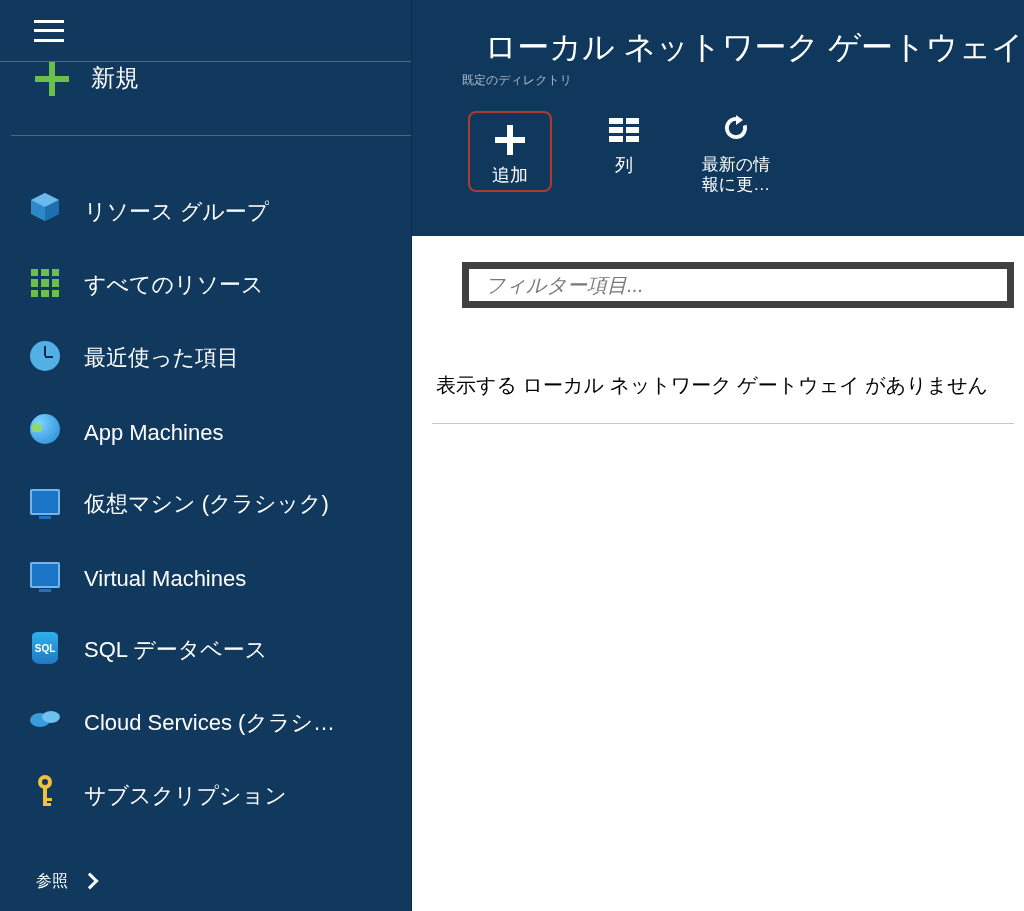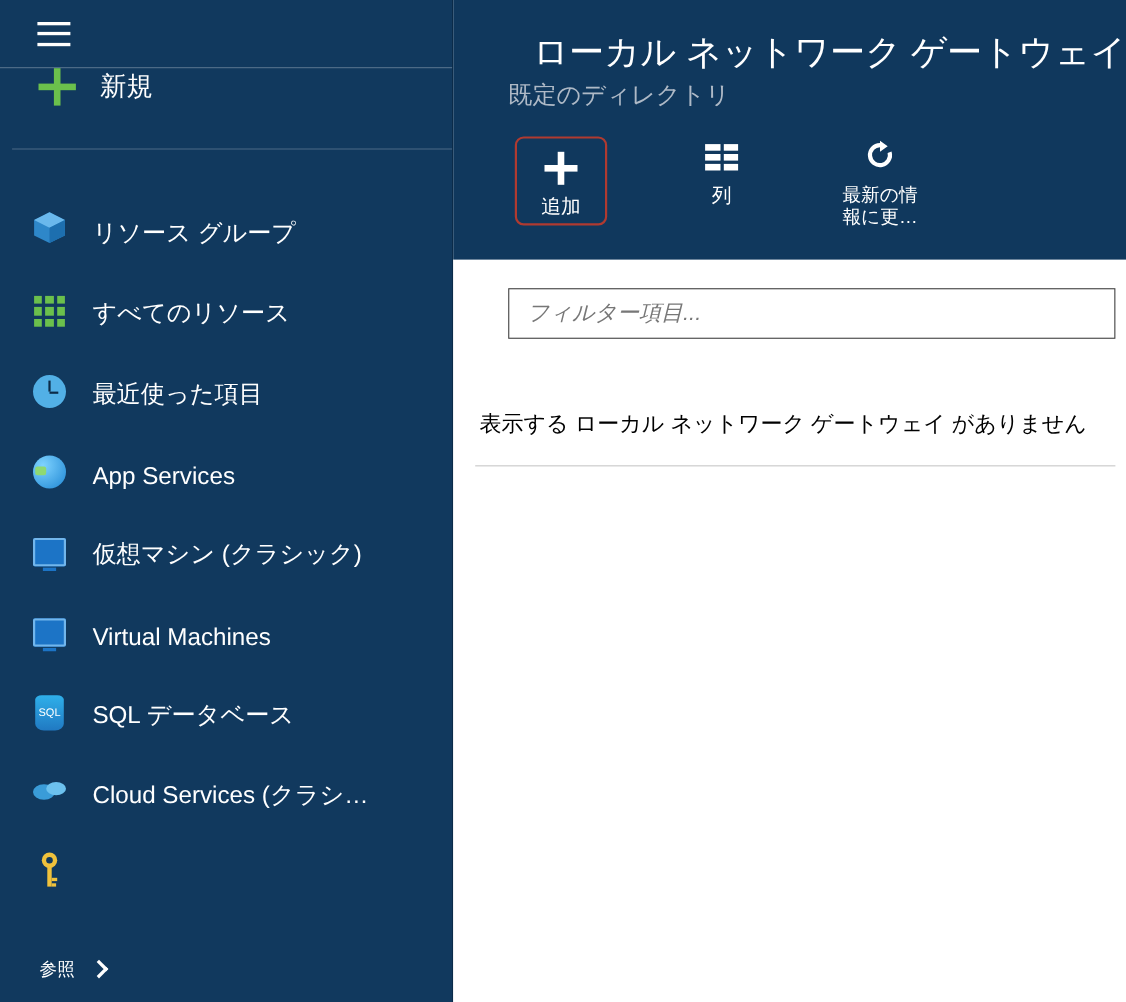--- a/index.html
+++ b/index.html
@@ -109,42 +109,42 @@
     }
     .icon-globe::after{content:"";position:absolute;left:2px;top:10px;width:10px;height:8px;background:#8fd972;border-radius:2px;}
     .icon-vm {
       width:30px;height:26px;background:#1c74c6;border-radius:2px;position:relative;
       box-shadow: inset 0 0 0 2px #72b6ec;
     }
     .icon-vm::after{content:"";position:absolute;left:9px;bottom:-5px;width:12px;height:4px;background:#1c74c6;}
     .icon-sql {
       width:26px;height:32px;border-radius:6px 6px 8px 8px / 4px 4px 6px 6px;
       background:linear-gradient(#2fb0ea,#2079c2);
-      color:#fff;font-size:10px;font-weight:normal;
+      color:#fff;font-size:10px;font-weight:bold;
       display:flex;align-items:center;justify-content:center;
     }
     .icon-clouds svg{width:34px;height:24px;}
     .icon-key svg{width:20px;height:34px;}
 
     
     .main {
       flex:1; height:100%; background:#fff;
       display:flex; flex-direction:column;
     }
     .blade-header {
       background:#10385d; color:#fff;
       padding: 28px 0 0 50px;
       height: 236px;
       position: relative;
     }
     .blade-title { font-size: 32px; font-weight: 400; line-height: 1.2; text-align: right; }
-    .blade-subtitle { font-size: 22px; color:#aeb9c6; margin-top: 6px; }
+    .blade-subtitle { font-size: 12px; color:#aeb9c6; margin-top: 6px; }
 
     .toolbar {
-      display:flex; gap: 64px;
+      display:flex; gap: 32px;
       margin-top: 22px;
       align-items: flex-start;
       padding-left: 6px;
     }
     .tool-btn {
       display:flex; flex-direction:column; align-items:center;
       width: 80px;
       cursor:pointer;
       color:#fff;
     }
@@ -167,21 +167,21 @@
       width:30px;height:24px;display:grid;grid-template-columns:repeat(2,1fr);grid-template-rows:repeat(3,1fr);gap:3px;
     }
     .columns-icon span{background:#fff;}
 
     .refresh-icon svg{width:30px;height:30px;}
 
     .filter-row { padding: 26px 0 6px 0; margin-left: 50px; }
     .filter-input {
       width: 560px; max-width: calc(100% - 10px);
       height: 46px;
-      border: 1px solid #404040;
+      border: 7px solid #404040;
       padding: 0 16px;
       font-size: 20px;
       font-style: italic;
       color:#777;
       outline:none;
     }
     .filter-input::placeholder { color:#777; font-style: italic; }
 
     .list-area { padding: 34px 0 0 20px; }
     .col-header {
@@ -249,21 +249,21 @@
       <div class="icon-slot">
         <div class="icon-clock"></div>
       </div>
       <div class="label-slot">最近使った項目</div>
     </div>
 
     <div class="nav-item">
       <div class="icon-slot">
         <div class="icon-globe"></div>
       </div>
-      <div class="label-slot">App Services</div>
+      <div class="label-slot">App Machines</div>
     </div>
 
     <div class="nav-item">
       <div class="icon-slot">
         <div class="icon-vm"></div>
       </div>
       <div class="label-slot">仮想マシン (クラシック)</div>
     </div>
 
     <div class="nav-item">
@@ -297,20 +297,21 @@
         <div class="icon-key">
           <svg viewBox="0 0 20 34">
               <circle cx="10" cy="8" r="7" fill="#f0c23c"></circle>
               <circle cx="10" cy="8" r="3" fill="#11395e"></circle>
               <rect x="8" y="14" width="4" height="18" fill="#f0c23c"></rect>
               <rect x="12" y="24" width="5" height="3" fill="#f0c23c"></rect>
               <rect x="12" y="29" width="4" height="3" fill="#f0c23c"></rect>
             </svg>
         </div>
       </div>
+      <div class="label-slot">サブスクリプション</div>
     </div>
   </div>
 
   <div class="browse-row">
     <span>参照</span>
     <span class="chevron-right"></span>
   </div>
 </div>
 
 <div class="main">

